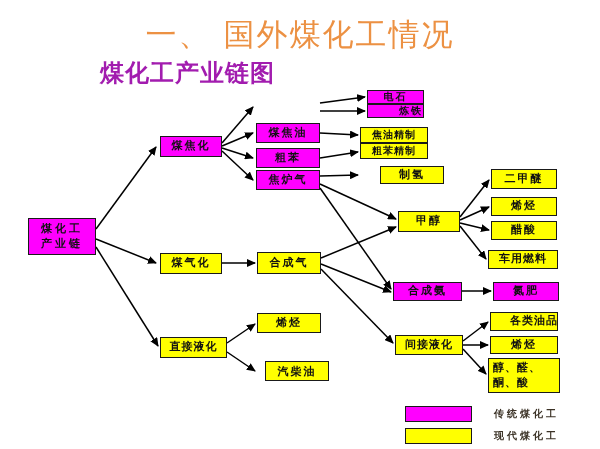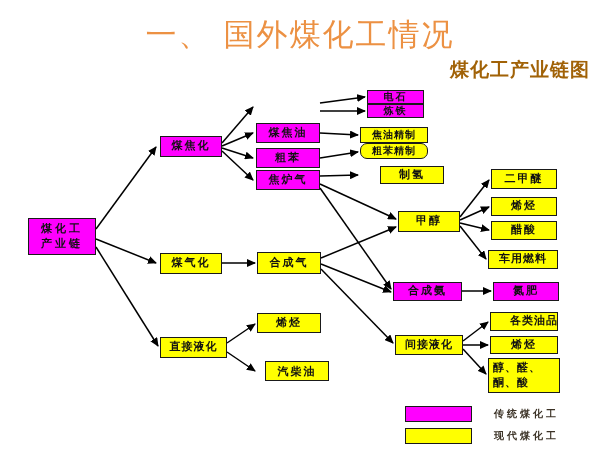--- a/index.html
+++ b/index.html
@@ -1,21 +1,21 @@
 <!DOCTYPE html>
 <html><head>
 <meta charset="utf-8">
 <style>
   html,body{margin:0;padding:0;}
   body{font-family:"DejaVu Sans","Liberation Sans",sans-serif;}
   #slide{position:relative;width:600px;height:449px;background:#ffffff;overflow:hidden;}
   #title{position:absolute;left:0;top:14px;width:600px;text-align:center;
          font-size:31px;font-weight:normal;color:#ec9143;letter-spacing:2px;}
-  #subtitle{position:absolute;left:100px;top:57px;width:490px;text-align:right;
-         font-size:19px;font-weight:bold;color:#a16207;letter-spacing:1px;}
+  #subtitle{position:absolute;left:100px;top:57px;width:490px;text-align:left;
+         font-size:24px;font-weight:bold;color:#a21caf;letter-spacing:1px;}
   svg.arrows{position:absolute;left:0;top:0;width:600px;height:449px;z-index:1;}
   .node{position:absolute;z-index:2;display:flex;align-items:center;justify-content:center;
         flex-direction:column;border:1px solid #1a1a1a;box-sizing:border-box;
         font-size:11px;font-weight:bold;color:#111;letter-spacing:2px;line-height:1.35;
         text-align:center;white-space:nowrap;}
   .trad{background:#ff00ff;}
   .mod{background:#ffff00;}
   .small{font-size:10px;letter-spacing:2px;}
   .legend-label{position:absolute;z-index:2;font-size:10px;font-weight:bold;color:#3b3226;
         letter-spacing:3px;display:flex;align-items:center;}
@@ -88,27 +88,27 @@
   <div class="node trad" style="left:256px;top:148px;width:64px;height:20px;">
       <span>粗苯</span>
     </div>
   <div class="node trad" style="left:256px;top:170px;width:64px;height:20px;">
       <span>焦炉气</span>
     </div>
 
   <div class="node trad small" style="left:367px;top:90px;width:57px;height:14px;">
       <span>电石</span>
     </div>
-  <div class="node trad small" style="left:367px;top:104px;width:57px;height:14px;">
+  <div class="node trad small" style="left:367px;top:104px;width:57px;height:14px;align-items:flex-end;">
       <span>炼铁</span>
     </div>
   <div class="node mod small" style="left:360px;top:127px;width:68px;height:16px;letter-spacing:1px;">
       <span>焦油精制</span>
     </div>
-  <div class="node mod small" style="left:360px;top:143px;width:68px;height:16px;letter-spacing:1px;border-radius:7px;">
+  <div class="node mod small" style="left:360px;top:143px;width:68px;height:16px;letter-spacing:1px;">
       <span>粗苯精制</span>
     </div>
   <div class="node mod" style="left:352px;top:166px;width:64px;height:18px;margin-left:28px;">
       <span>制氢</span>
     </div>
 
   <div class="node mod" style="left:257px;top:252px;width:64px;height:22px;">
       <span>合成气</span>
     </div>
   <div class="node mod" style="left:398px;top:211px;width:62px;height:21px;">

